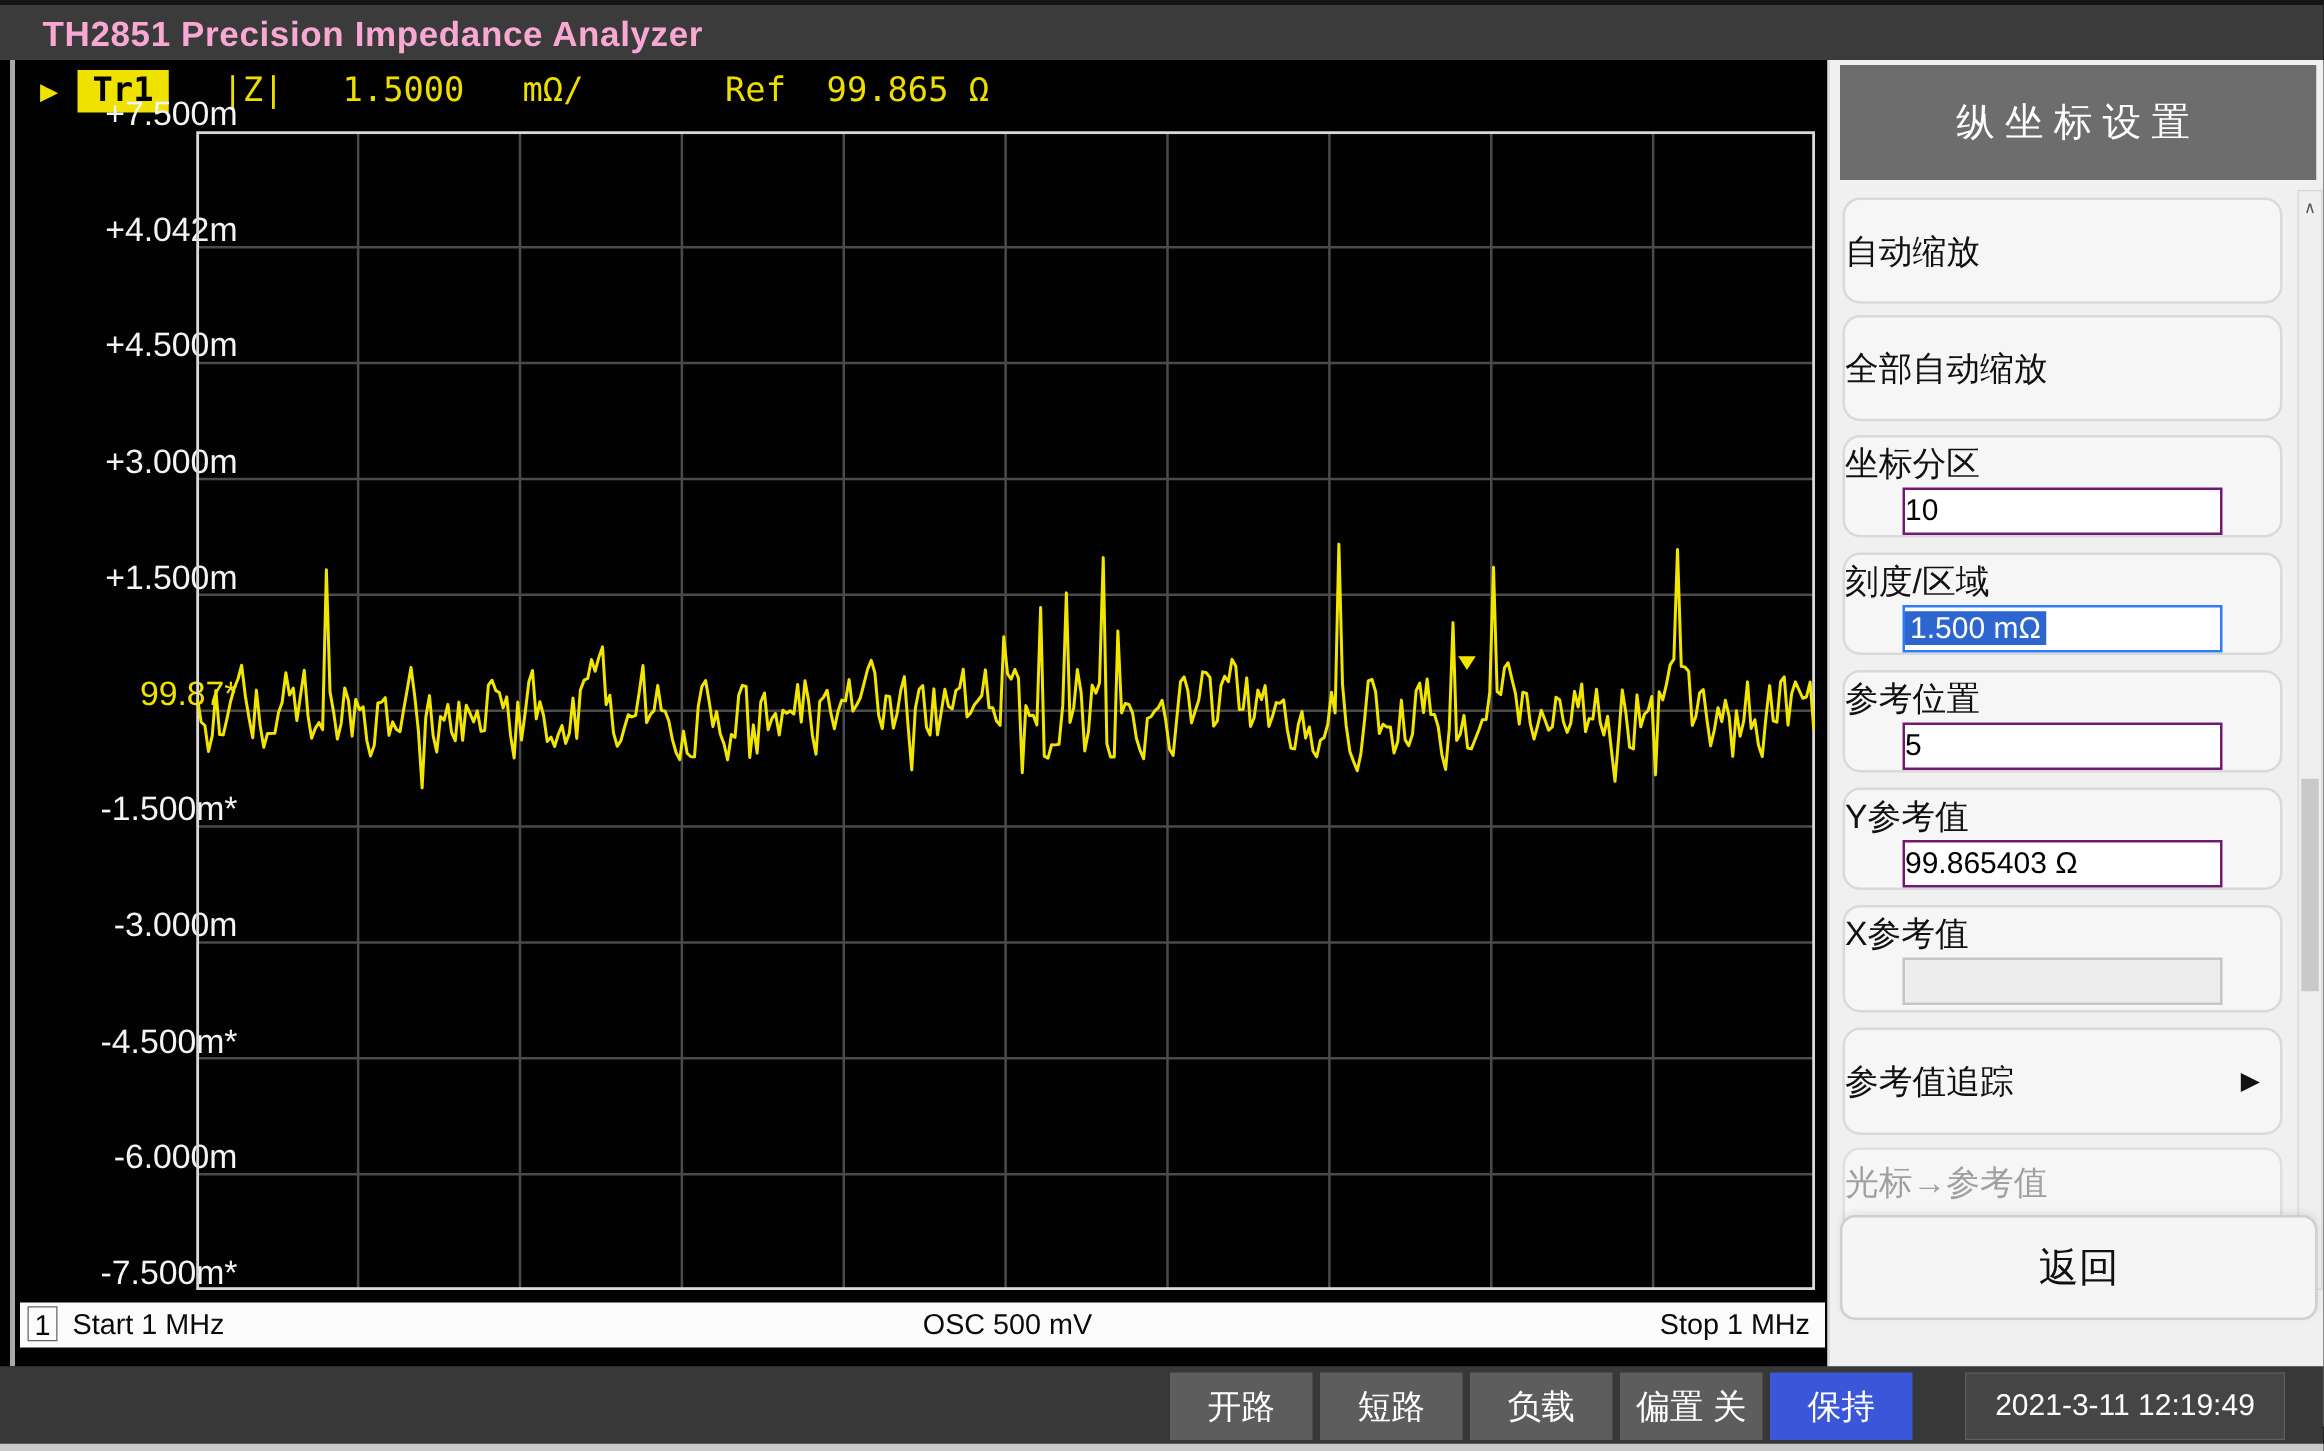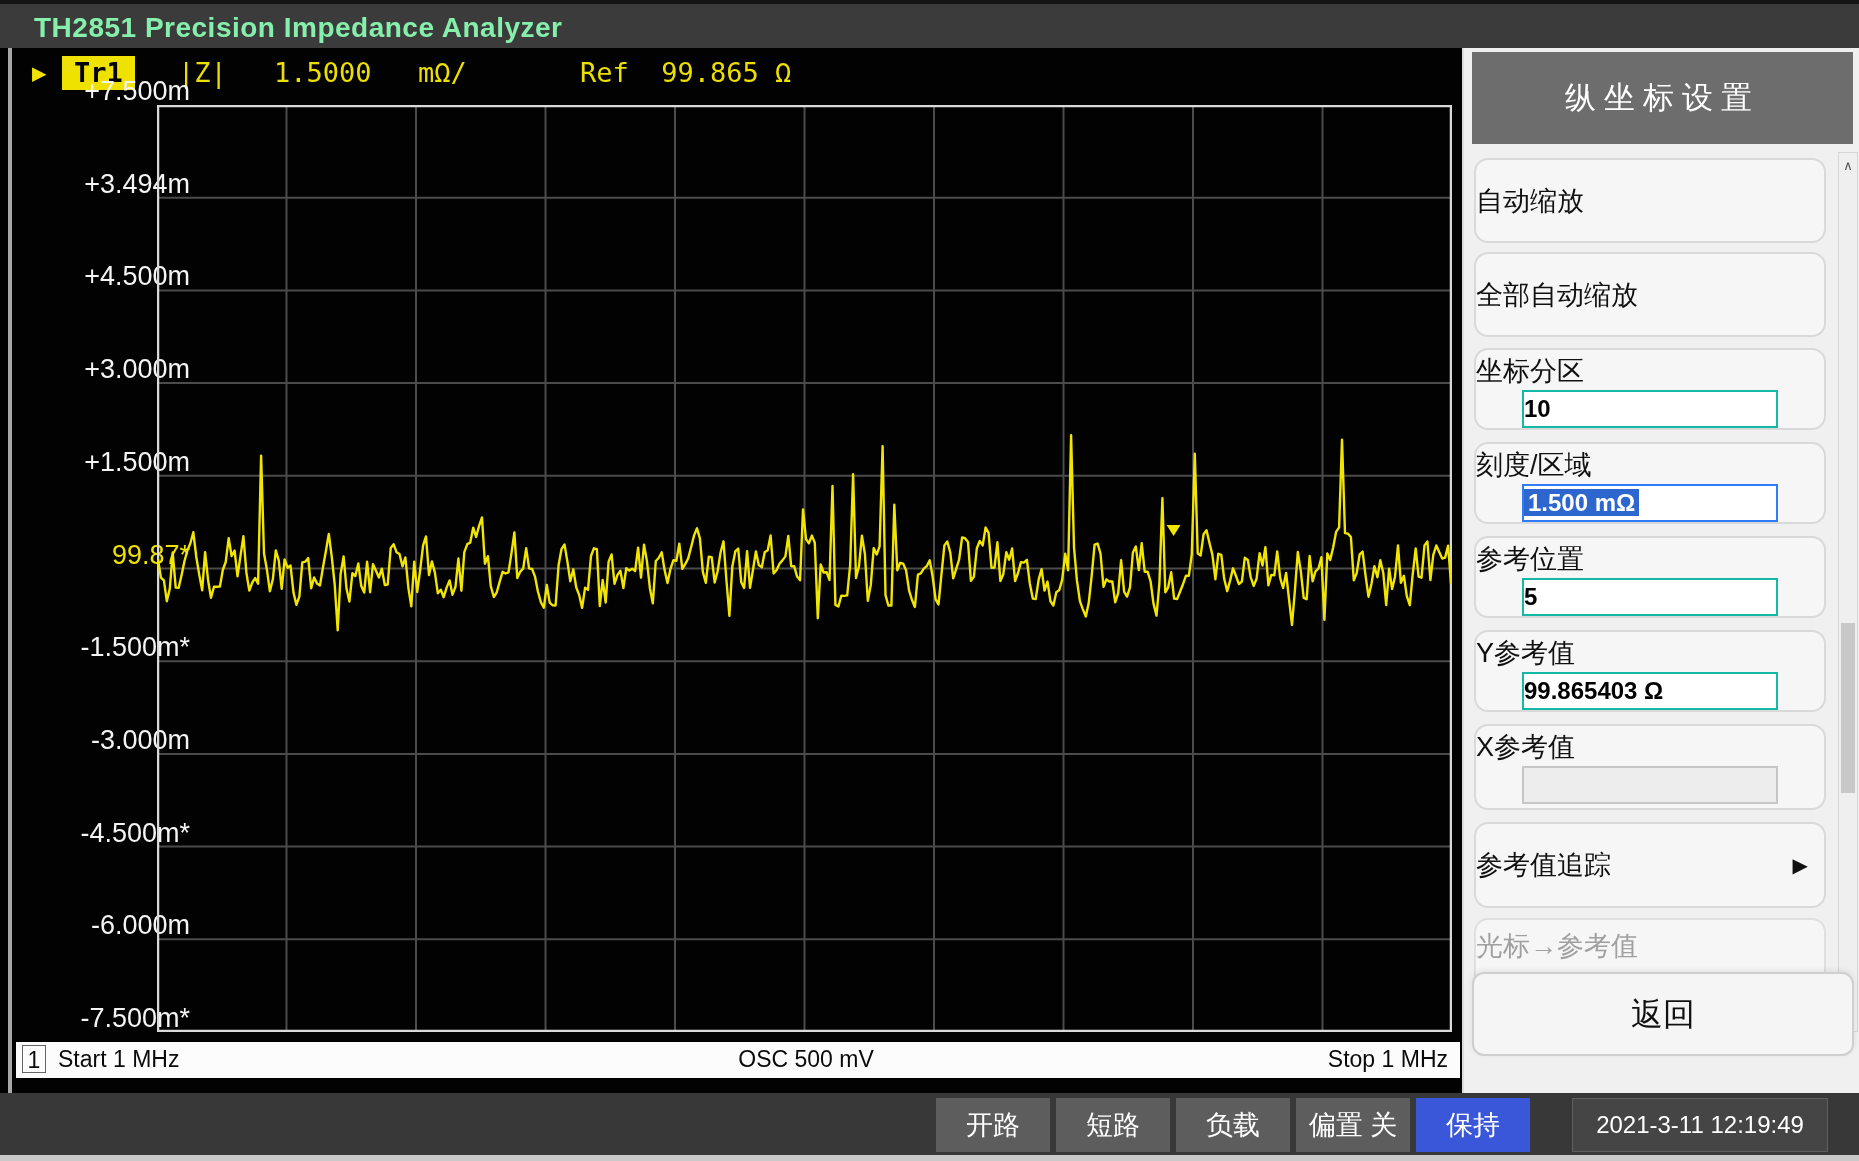--- a/index.html
+++ b/index.html
@@ -1,20 +1,20 @@
 <!DOCTYPE html>
 <html><head>
 <meta charset="utf-8">
 <style>
   html,body{margin:0;padding:0;background:#000;}
   body{width:1859px;height:1161px;position:relative;overflow:hidden;
        font-family:"Liberation Sans","DejaVu Sans",sans-serif;}
   .titlebar{position:absolute;left:0;top:0;width:1859px;height:48px;background:#3b3b3b;
             border-top:4px solid #141414;box-sizing:border-box;}
-  .titlebar span{position:absolute;left:34px;top:4px;line-height:40px;color:#86efac;
+  .titlebar span{position:absolute;left:34px;top:4px;line-height:40px;color:#f9a8d4;
                  font-size:28px;font-weight:bold;letter-spacing:.5px;}
   .main{position:absolute;left:0;top:48px;width:1859px;height:1045px;background:#020202;}
   .frameline{position:absolute;left:8px;top:0;width:4px;height:1045px;background:#a8a8a8;}
   
   .tstat{position:absolute;top:8px;height:34px;line-height:34px;
          font-family:"DejaVu Sans Mono",monospace;font-size:27px;color:#ecdf00;white-space:pre;}
   .ts-arrow{left:32px;color:#f0e200;font-size:24px;}
   .ts-tr1{left:62px;background:#f0e200;color:#000;padding:0 12px;font-weight:bold;}
   .ts-z{left:178px;}
   .ts-scale{left:274px;}
@@ -38,22 +38,22 @@
   .sidebar{position:absolute;left:1462px;top:48px;width:397px;height:1093px;background:#f0f0f0;
            border-left:2px solid #dcdcdc;box-sizing:border-box;}
   .sb-header{position:absolute;left:8px;top:4px;width:381px;height:92px;background:#6d6d6d;
              color:#fff;font-size:31px;letter-spacing:8px;text-align:center;line-height:92px;}
   .sb-item{position:absolute;left:10px;width:352px;background:#f6f6f6;border:2px solid #d9d9d9;
            border-radius:14px;box-sizing:border-box;text-align:left;color:#111;}
   .sb-item .lbl{font-size:27px;line-height:32px;margin-top:5px;}
   .sb-item.btn .lbl{position:absolute;left:0;right:0;top:50%;transform:translateY(-50%);margin:0;}
   .sb-item .arrow{position:absolute;right:16px;top:50%;transform:translateY(-50%);font-size:20px;color:#111;}
   .sb-input{position:absolute;left:50%;transform:translateX(-50%);width:256px;height:38px;
-            background:#fff;border:2px solid #14b8a6;box-sizing:border-box;line-height:34px;
-            font-size:24px;font-weight:bold;color:#000;}
+            background:#fff;border:2px solid #701a75;box-sizing:border-box;line-height:34px;
+            font-size:24px;font-weight:normal;color:#000;}
   .sb-input.focused{border-color:#2f7df6;}
   .sb-input.focused .val{background:#2e66d0;color:#fff;padding:0 4px;}
   .sb-input.disabled{background:#ededed;border-color:#c6c6c6;}
   .sb-item.dim .lbl{color:#a0a0a0;}
   .backbtn{position:absolute;left:8px;top:924px;width:382px;height:84px;background:#f5f5f5;
            border:2px solid #cfcfcf;border-radius:12px;box-sizing:border-box;z-index:6;
            text-align:center;font-size:32px;line-height:80px;color:#111;
            box-shadow:0 -2px 6px rgba(0,0,0,.08);}
   .scrollbar{position:absolute;left:374px;top:104px;width:20px;height:880px;background:#efefef;
              border:1px solid #d5d5d5;box-sizing:border-box;}
@@ -84,21 +84,21 @@
 
   <span class="tstat ts-arrow">▶</span>
   <span class="tstat ts-tr1">Tr1</span>
   <span class="tstat ts-z">|Z|</span>
   <span class="tstat ts-scale">1.5000</span>
   <span class="tstat ts-unit">mΩ/</span>
   <span class="tstat ts-ref">Ref  99.865 Ω</span>
 
   <div id="ylabels">
       <div class="ylab" style="top: 28px;">+7.500m</div>
-      <div class="ylab" style="top: 120.7px;">+3.494m</div>
+      <div class="ylab" style="top: 120.7px;">+4.042m</div>
       <div class="ylab" style="top: 213.4px;">+4.500m</div>
       <div class="ylab" style="top: 306.1px;">+3.000m</div>
       <div class="ylab" style="top: 398.8px;">+1.500m</div>
       <div class="ylab ref" style="top: 491.5px;">99.87*</div>
       <div class="ylab" style="top: 584.2px;">-1.500m*</div>
       <div class="ylab" style="top: 676.9px;">-3.000m</div>
       <div class="ylab" style="top: 769.6px;">-4.500m*</div>
       <div class="ylab" style="top: 862.3px;">-6.000m</div>
       <div class="ylab" style="top: 955px;">-7.500m*</div>
     </div>

